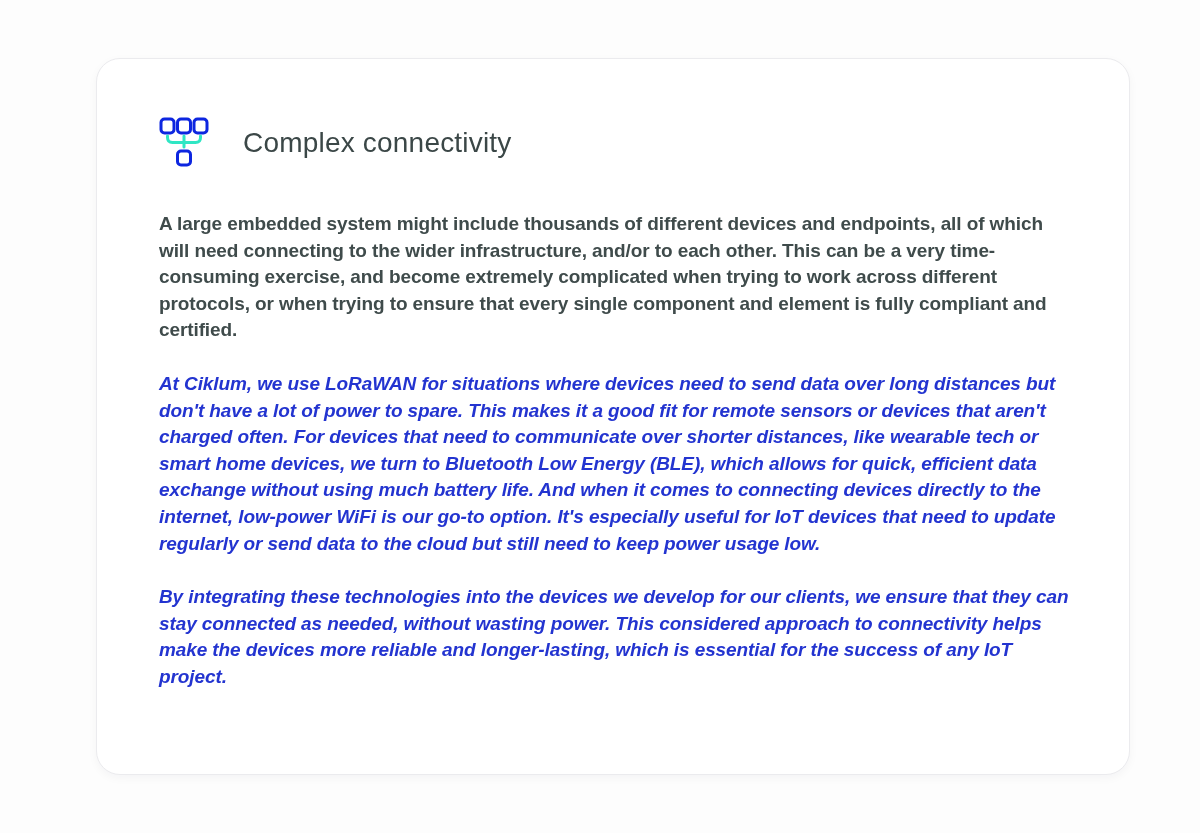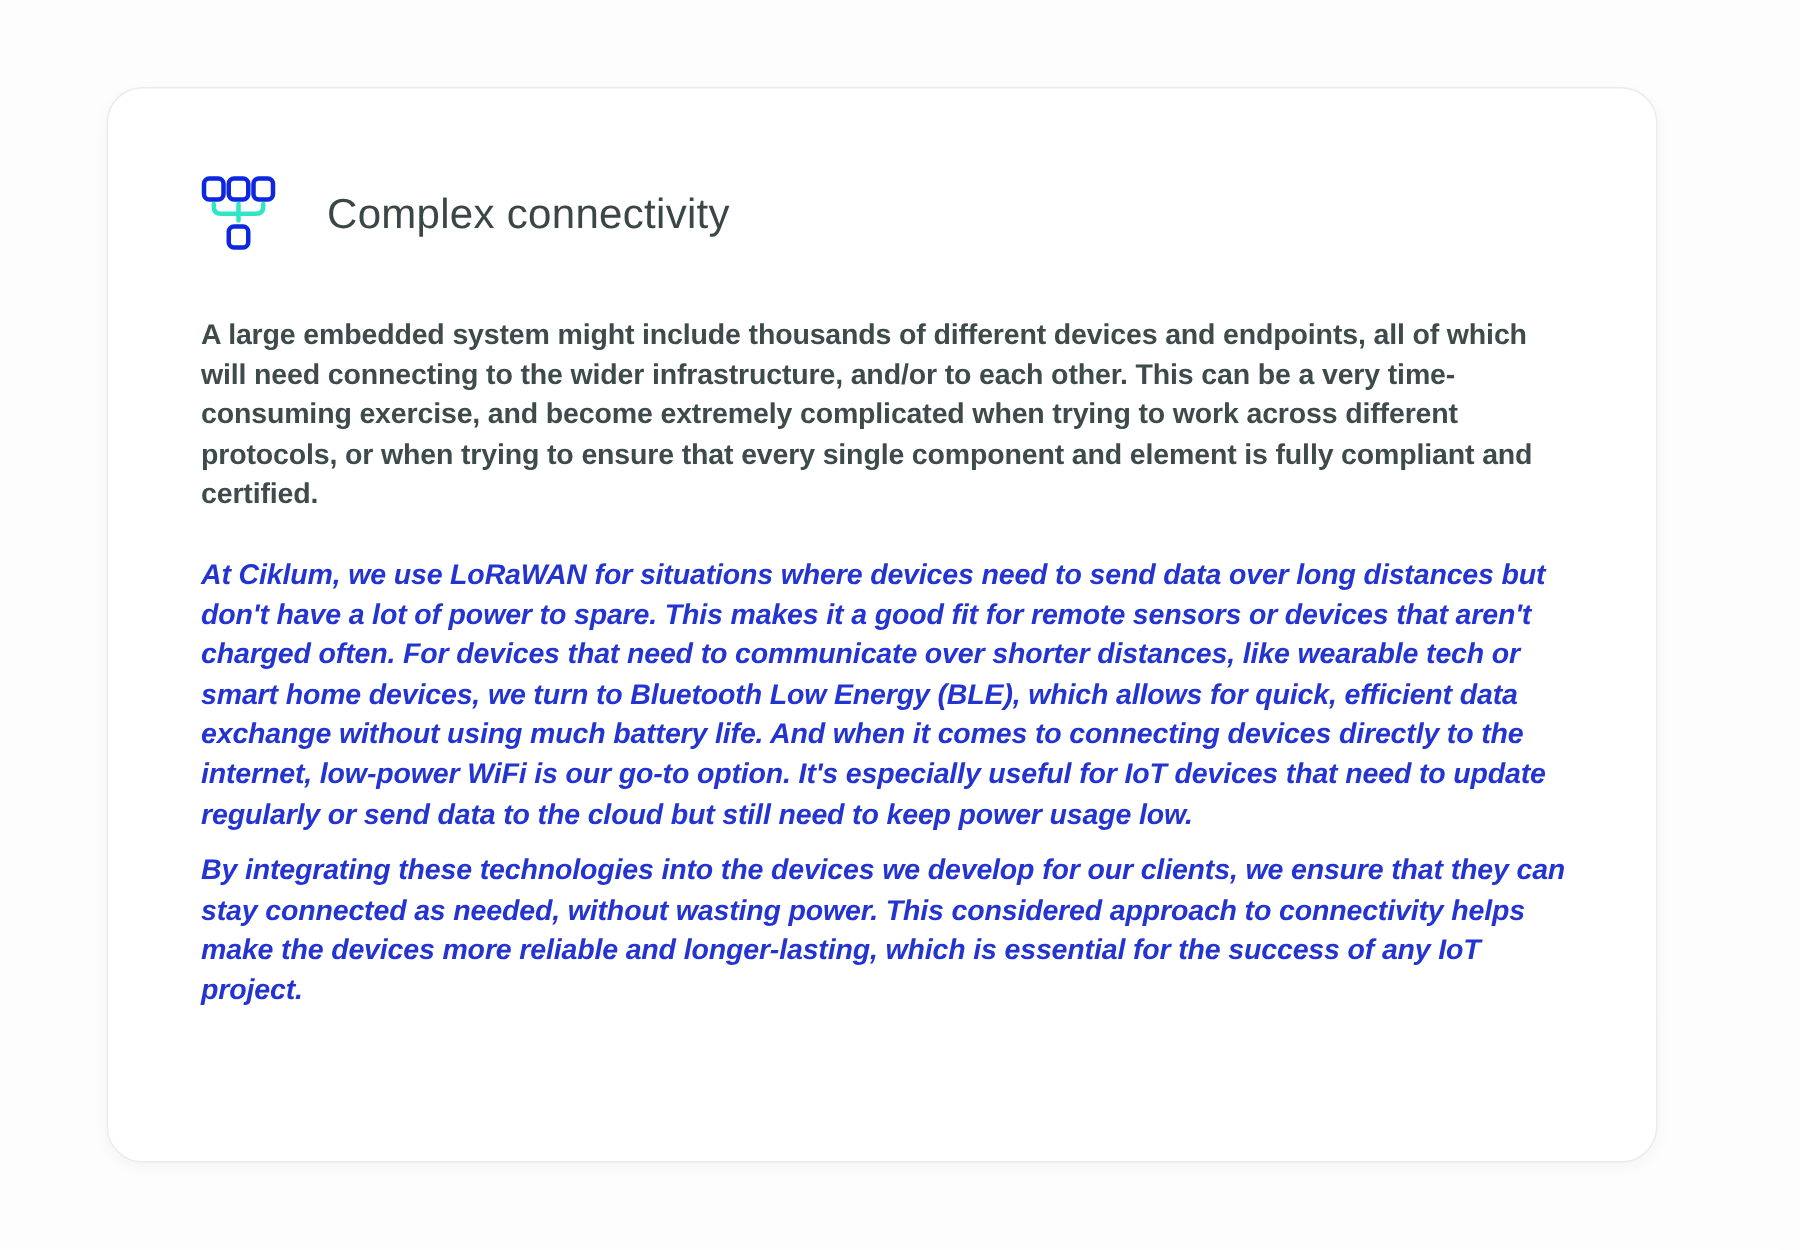--- a/index.html
+++ b/index.html
@@ -10,21 +10,21 @@
     font-family: "Liberation Sans", sans-serif;
     overflow: hidden;
   }
   .page {
     width: 1200px;
     height: 833px;
     position: relative;
   }
   .card {
     position: absolute;
-    left: 71px;
+    left: 96px;
     top: 58px;
     width: 1034px;
     height: 717px;
     background: var(--card-bg, #ffffff);
     border: 1px solid var(--card-border, #ebebee);
     border-radius: 24px;
     box-shadow: 0 3px 10px rgba(30, 30, 60, 0.04);
     padding: 58px 57px 60px 62px;
   }
   .card-header {
@@ -57,21 +57,21 @@
     color: var(--body-text, #3f4b4b);
     letter-spacing: -0.1px;
     margin-bottom: 27px;
   }
   p.accent-text {
     font-size: 19px;
     line-height: 26.6px;
     font-style: italic;
     color: var(--accent-text, #2334d0);
     letter-spacing: -0.1px;
-    margin-bottom: 11px;
+    margin-bottom: 27px;
   }
   p:last-child { margin-bottom: 0; }
 </style>
 </head>
 <body>
 
 <div class="page">
   <div class="card">
 
     <div class="card-header">

